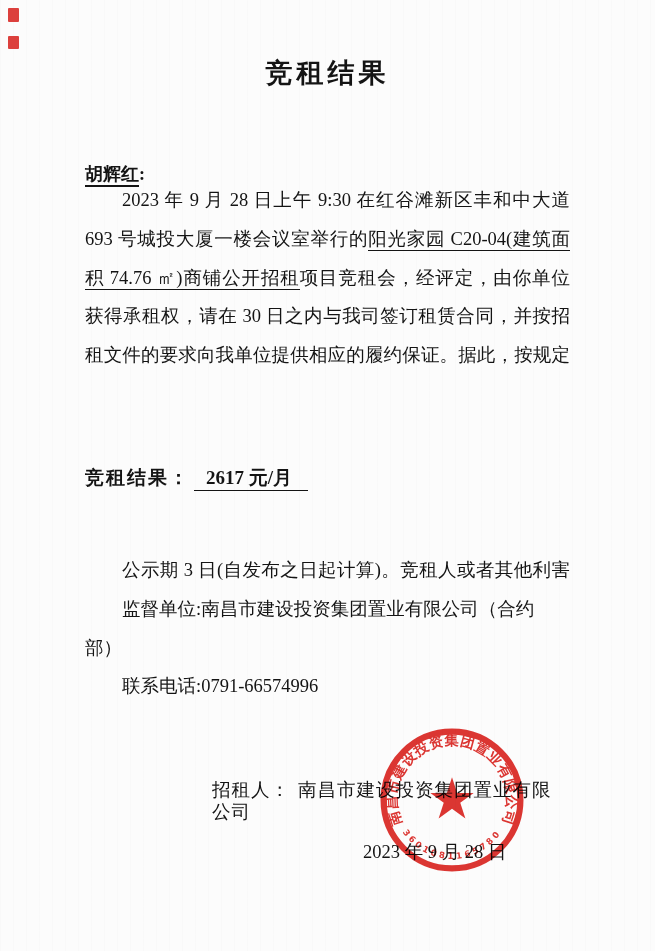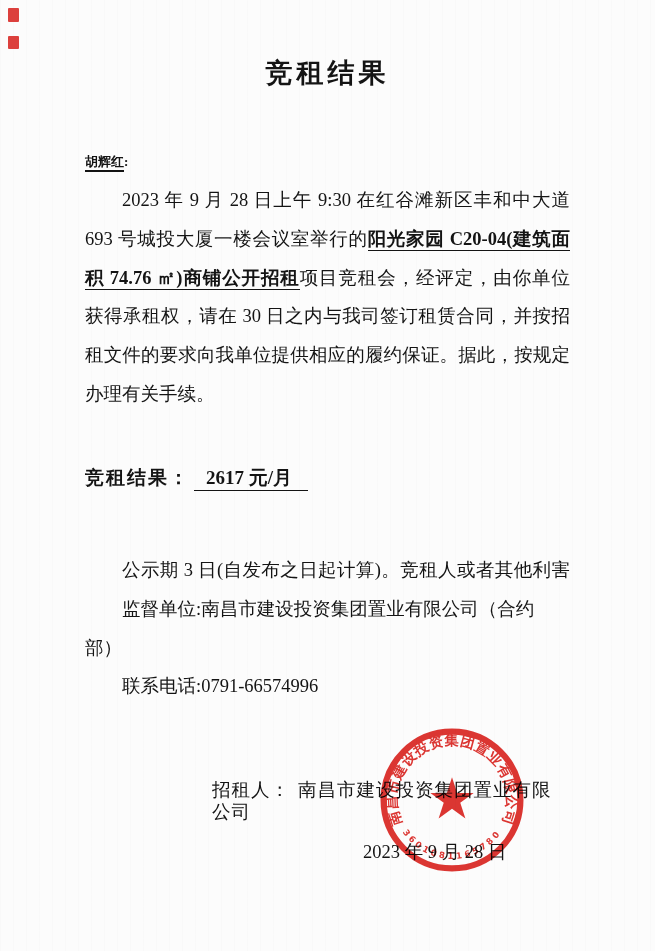--- a/index.html
+++ b/index.html
@@ -19,27 +19,27 @@
   .corner-mark{position:absolute;background:#d9302d;border-radius:1px;opacity:.92;}
   .corner-mark.m1{left:8px;top:8px;width:11px;height:14px;}
   .corner-mark.m2{left:8px;top:36px;width:11px;height:13px;}
 
   .title{
     position:absolute;left:0;top:58px;width:655px;margin:0;
     text-align:center;font-size:27px;line-height:30px;
     font-weight:600;letter-spacing:4px;
   }
   .content{position:absolute;left:85px;width:485px;}
-  .salutation{top:150px;font-size:13px;line-height:24px;font-weight:bold;}
+  .salutation{top:162px;font-size:18px;line-height:24px;font-weight:bold;}
   .salutation .name{border-bottom:2px solid #141414;padding-bottom:1px;}
   .line{font-size:18.5px;line-height:38.8px;}
   .justify{text-align:justify;text-align-last:justify;}
   .indent{text-indent:2em;}
   .para1{top:181px;}
-  .bu{font-weight:bold;border-bottom:1.8px solid #141414;padding-bottom:1px;}
+  .bu{font-weight:normal;border-bottom:1.8px solid #141414;padding-bottom:1px;}
   .result{top:465px;font-size:19px;line-height:26px;}
   .result .label{font-weight:bold;letter-spacing:2px;text-align:right;}
   .result .value{
     font-weight:bold;border-bottom:1.8px solid #141414;
     padding:0 16px 2px 12px;margin-left:4px;white-space:pre;margin-top:16px;
   }
   .para2{top:551px;}
   .signature{top:779px;}
   .lessor-line{font-size:18.5px;line-height:22px;padding-left:127px;letter-spacing:1px;}
   .lessor-line .gap{display:inline-block;width:8px;}
@@ -65,21 +65,20 @@
   <h1 class="title">竞租结果</h1>
 
   <div class="content salutation"><span class="name">胡辉红</span><span>:</span></div>
 
   <div class="content para1">
     <div class="line justify indent">2023 年 9 月 28 日上午 9:30 在红谷滩新区丰和中大道</div>
     <div class="line justify"><span>693 号城投大厦一楼会议室举行的</span><span class="bu">阳光家园 C20-04(建筑面</span></div>
     <div class="line justify"><span class="bu">积 74.76 ㎡)商铺公开招租</span><span>项目竞租会，经评定，由你单位</span></div>
     <div class="line justify">获得承租权，请在 30 日之内与我司签订租赁合同，并按招</div>
     <div class="line justify">租文件的要求向我单位提供相应的履约保证。据此，按规定</div>
-    <div class="line">办理有关手续。</div>
   </div>
 
   <div class="content result"><span class="label">竞租结果：</span><span class="value">2617 元/月</span></div>
 
   <div class="content para2">
     <div class="line justify indent">公示期 3 日(自发布之日起计算)。竞租人或者其他利害</div>
     <div class="line indent">监督单位:南昌市建设投资集团置业有限公司（合约部）</div>
     <div class="line indent">联系电话:0791-66574996</div>
   </div>
 

